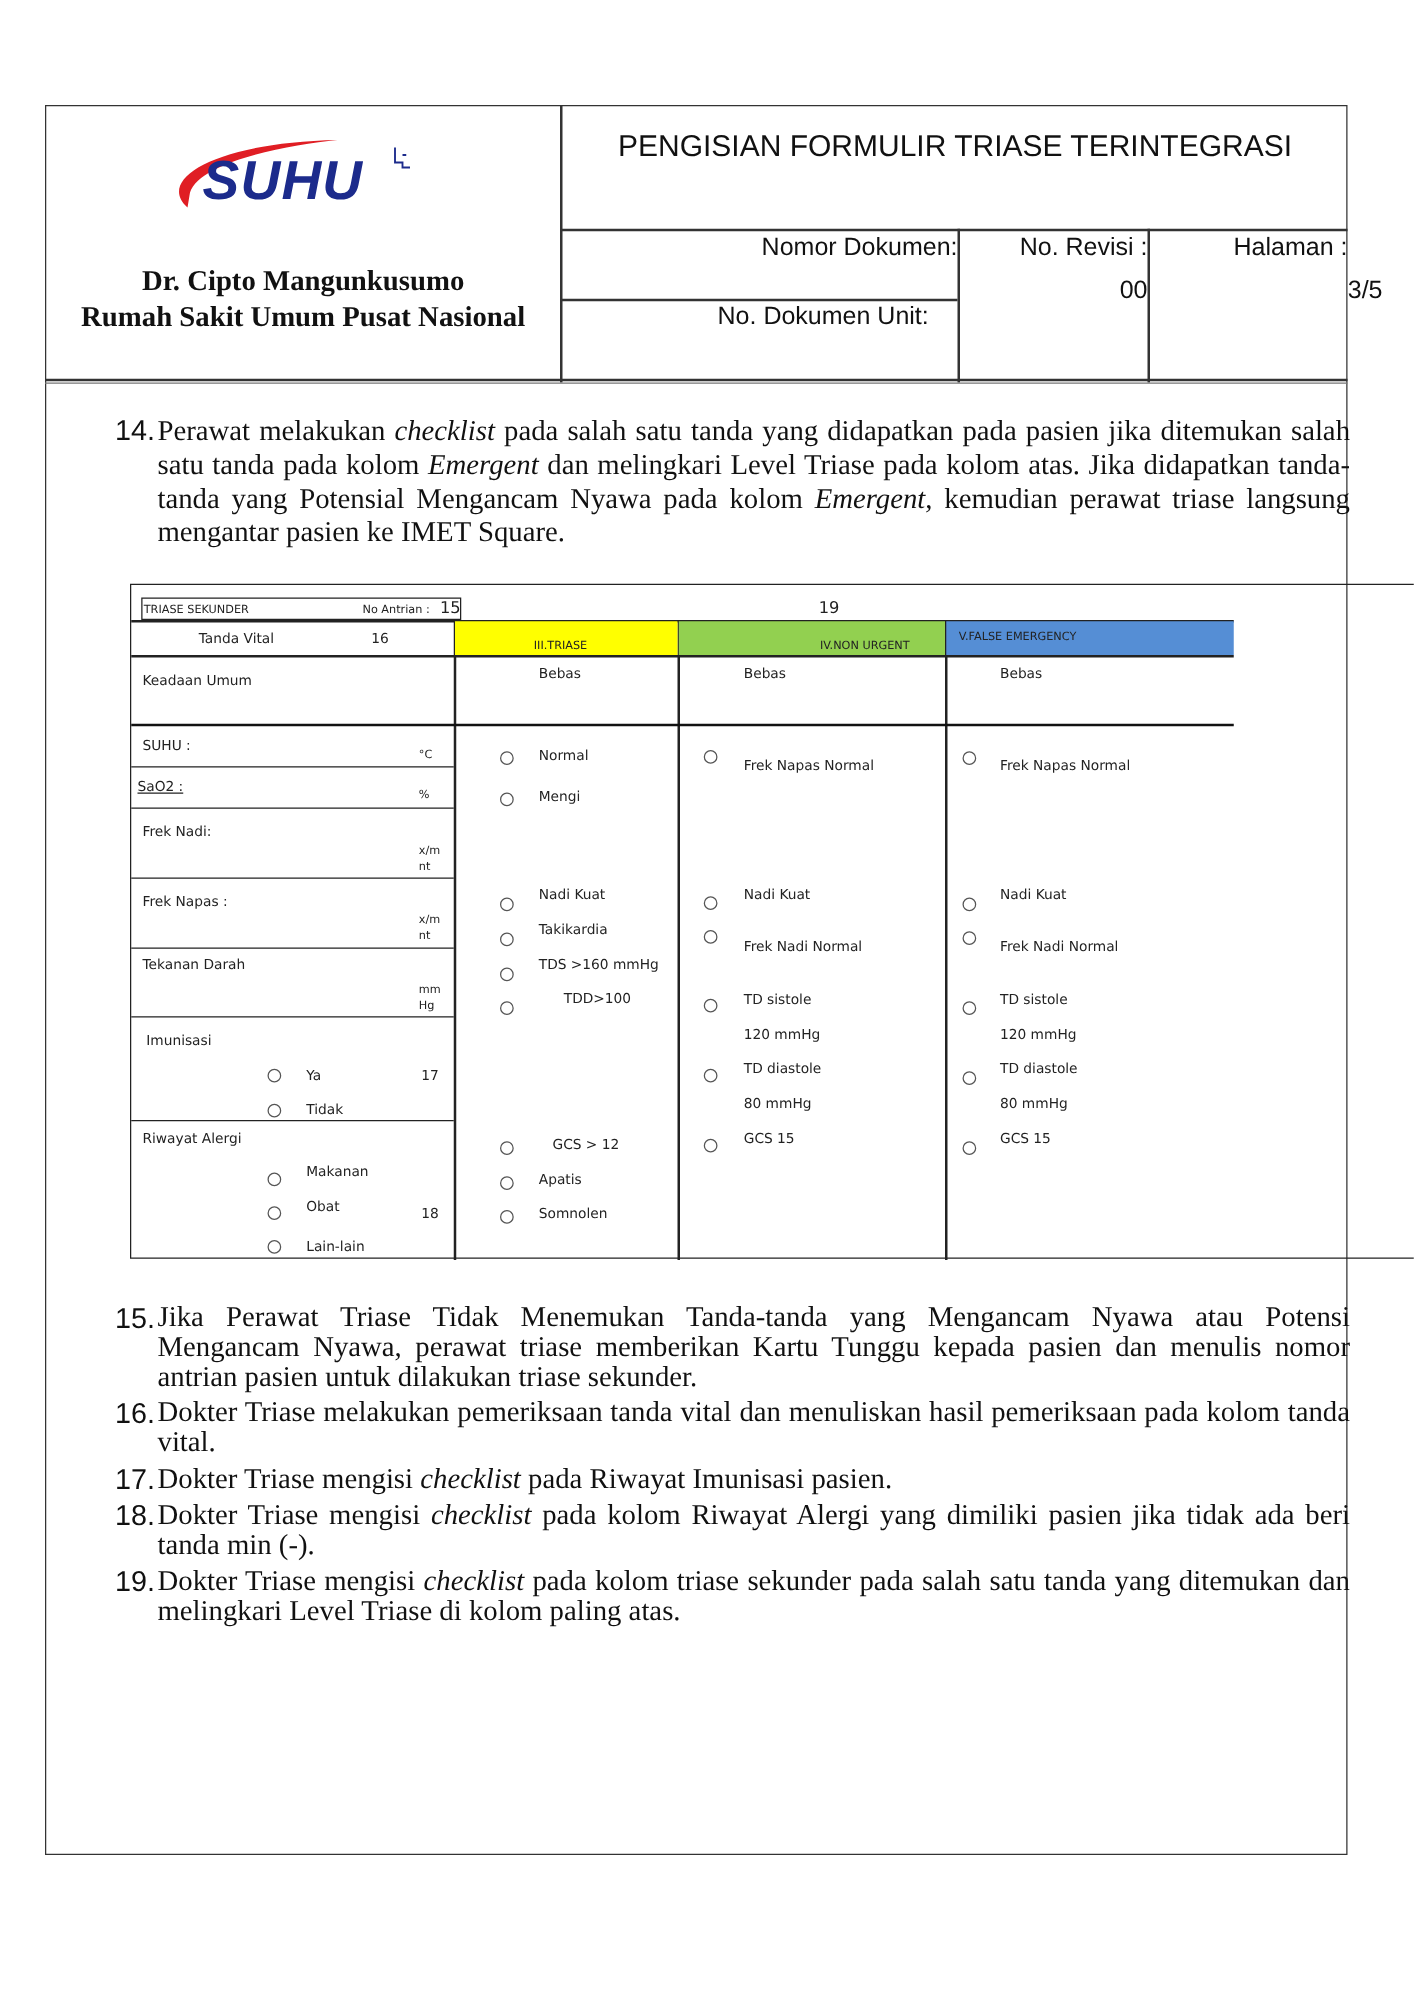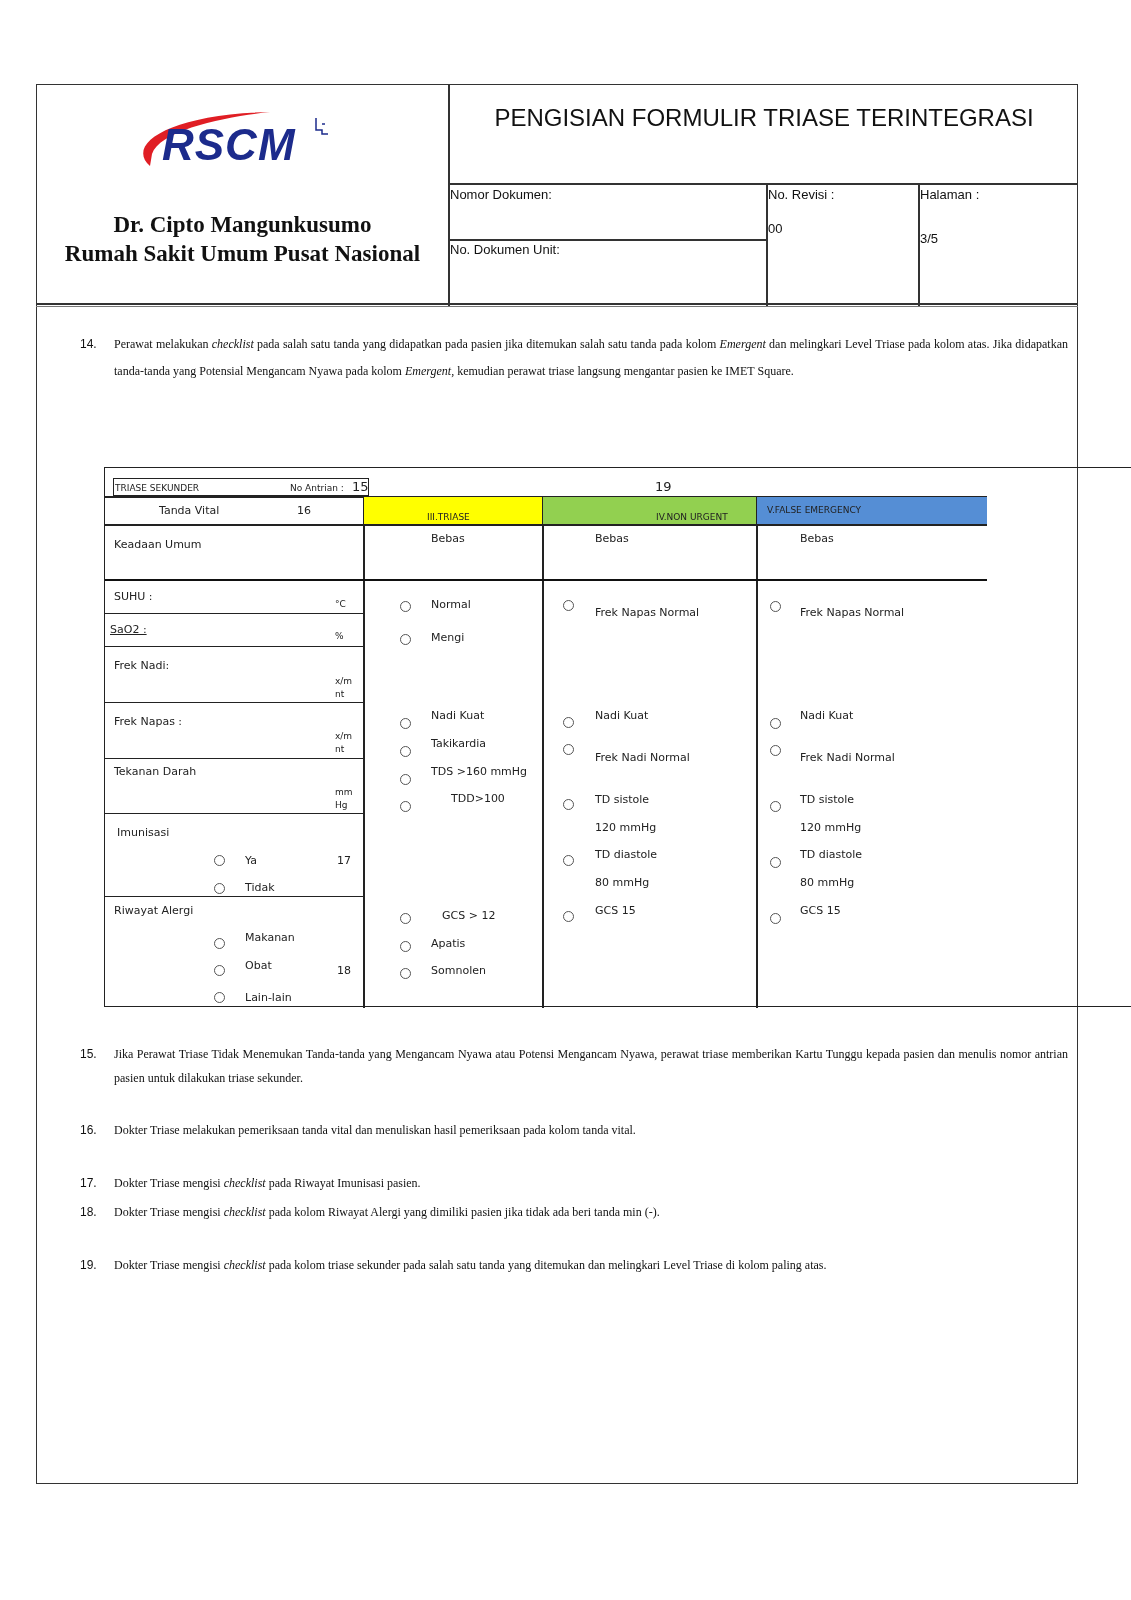--- a/index.html
+++ b/index.html
@@ -4,23 +4,23 @@
 <style>
   html, body { margin:0; padding:0; background:#fff; }
   body { width:1131px; height:1600px; position:relative; overflow:hidden; font-family:"Liberation Sans", sans-serif; color:#111; }
   .abs { position:absolute; }
   .page-frame { left:36px; top:84px; width:1042px; height:1400px; border:1.5px solid #333; box-sizing:border-box; }
   .hline { position:absolute; background:#333; }
   .vline { position:absolute; background:#333; }
   .logo-wrap { left:130px; top:104px; width:210px; height:70px; }
   .hospital { left:40px; top:210px; width:405px; text-align:center; font-family:"Liberation Serif", serif; font-weight:bold; font-size:23px; line-height:29px; }
   .doc-title { left:452px; top:104px; width:624px; text-align:center; font-size:24px; }
-  .hdr-cell { font-size:13px; text-align:left; }
+  .hdr-cell { font-size:20px; text-align:right; }
   
-  .para { position:absolute; left:80px; width:988px; font-size:12px; line-height:27px; text-align:justify; }
+  .para { position:absolute; left:92px; width:988px; font-size:23px; line-height:27px; text-align:justify; }
   .para .num { position:absolute; left:0; top:0; }
   .para .txt { display:block; margin-left:34px;font-family:Liberation Serif, serif; }
   .para i { font-style:italic; }
   
   .form { left:104px; top:467px; width:1048px; height:540px; border:1.5px solid #222; box-sizing:border-box; font-family:"DejaVu Sans", sans-serif; }
   .ft { position:absolute; font-size:11px; color:#222; white-space:nowrap; }
   .fts { position:absolute; font-size:9px; color:#222; white-space:nowrap; }
   .fnum { position:absolute; font-size:12px; color:#222; }
   .radio { position:absolute; width:11px; height:11px; border:1px solid #555; border-radius:50%; box-sizing:border-box; background:#fff; }
   .band { position:absolute; }
@@ -37,36 +37,36 @@
 <div class="vline" style="left:918px;top:183px;width:1.5px;height:123px;"></div>
 <div class="hline" style="left:36px;top:303px;width:1042px;height:1.5px;"></div>
 <div class="hline" style="left:36px;top:306px;width:1042px;height:1px;background:#777;"></div>
 
 <div class="abs logo-wrap">
   <svg width="210" height="70" viewBox="0 0 210 70">
     <path d="M20 62 C -5 40, 40 10, 140 8 C 100 12, 30 25, 22 50 Z" fill="#e01e24"></path>
     <path d="M186 14 L186 26 L192 26 L192 30 L198 30" stroke="#1c2b8c" stroke-width="1.5" fill="none"></path>
     <line x1="192" y1="20" x2="195" y2="20" stroke="#1c2b8c" stroke-width="1.5"></line>
   </svg>
-  <div class="abs" style="left:32px;top:16px;font-size:44px;font-weight:bold;font-style:italic;color:#1c2b8c;letter-spacing:1px;">RSCM</div>
+  <div class="abs" style="left:32px;top:16px;font-size:44px;font-weight:bold;font-style:italic;color:#1c2b8c;letter-spacing:1px;">SUHU</div>
 </div>
 
 <div class="abs hospital">
   <div>Dr. Cipto Mangunkusumo</div>
   <div>Rumah Sakit Umum Pusat Nasional</div>
 </div>
 
 <div class="abs doc-title">PENGISIAN FORMULIR TRIASE TERINTEGRASI</div>
 
 <div class="abs hdr-cell" style="left:450px;top:187px;width:316px;">Nomor Dokumen:</div>
 <div class="abs hdr-cell" style="left:450px;top:242px;width:293px;">No. Dokumen Unit:</div>
 <div class="abs hdr-cell" style="left:768px;top:187px;width:150px;">No. Revisi :</div>
 <div class="abs hdr-cell" style="left:768px;top:221px;width:150px;">00</div>
 <div class="abs hdr-cell" style="left:920px;top:187px;width:158px;">Halaman :</div>
-<div class="abs hdr-cell" style="left:920px;top:221px;width:186px;margin-top:10px;">3/5</div>
+<div class="abs hdr-cell" style="left:920px;top:221px;width:186px;">3/5</div>
 
 <div class="para" style="top:331px;">
   <span class="num">14.</span>
   <span class="txt"><span>Perawat melakukan </span><i>checklist</i><span> pada salah satu tanda yang didapatkan pada pasien jika ditemukan salah satu tanda pada kolom </span><i>Emergent</i><span> dan melingkari Level Triase pada kolom atas. Jika didapatkan tanda-tanda yang Potensial Mengancam Nyawa pada kolom </span><i>Emergent</i><span>, kemudian perawat triase langsung mengantar pasien ke IMET Square.</span></span>
 </div>
 
 <div class="abs form">
 
   <div class="abs" style="left:8px;top:10px;width:256px;height:18px;border:1.5px solid #222;box-sizing:border-box;"></div>
   <div class="fts" style="left:10px;top:15px;">TRIASE SEKUNDER</div>

